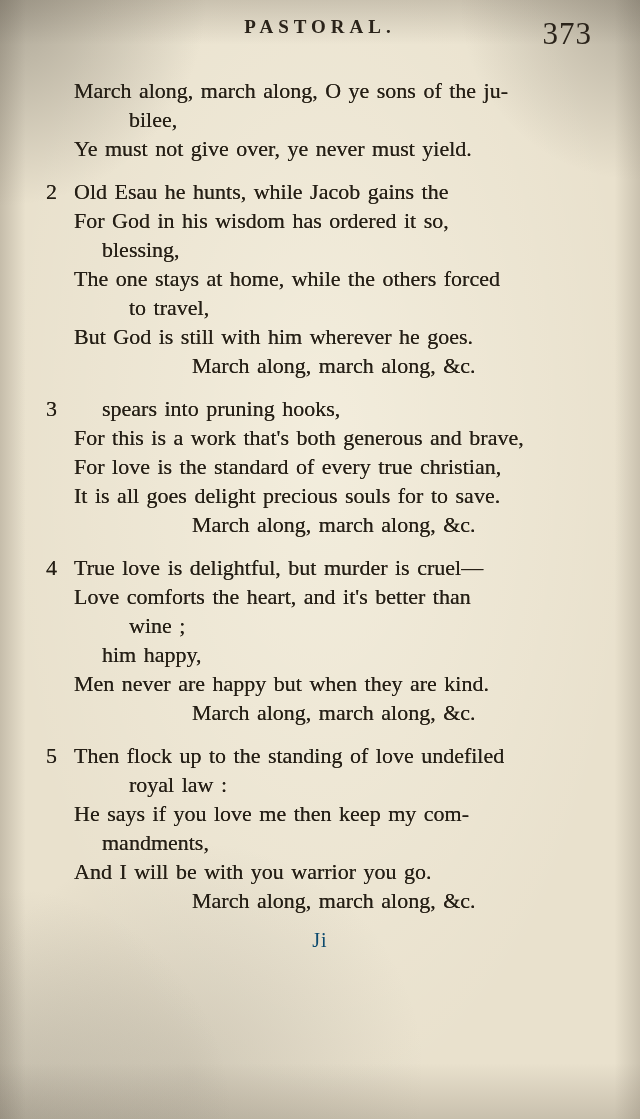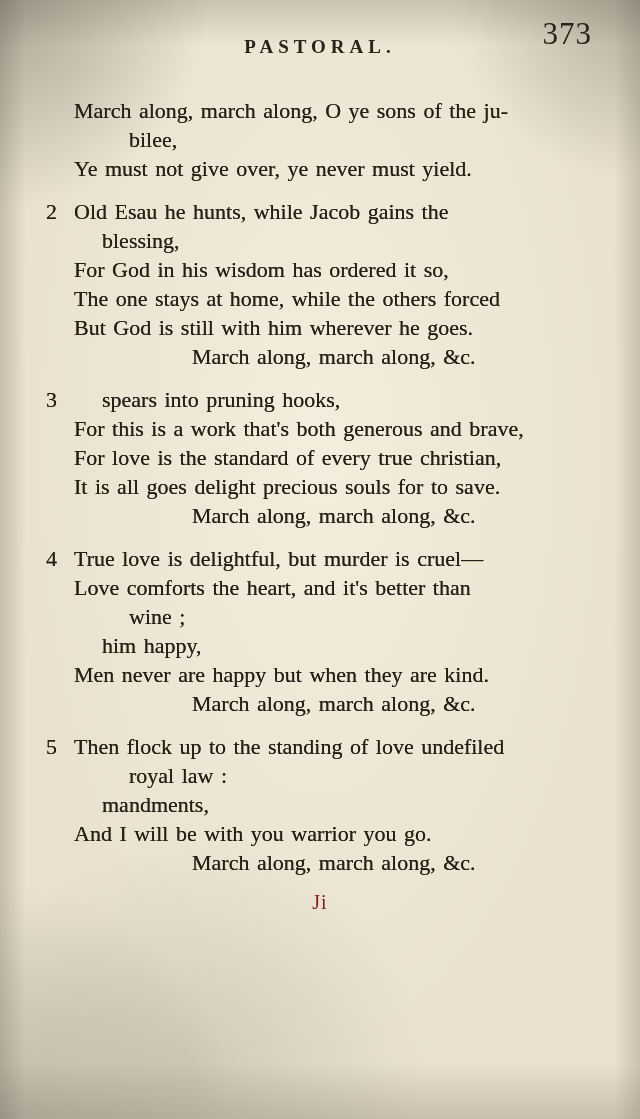--- a/index.html
+++ b/index.html
@@ -23,21 +23,21 @@
       #e9e1cd;
   }
   .page {
     position: relative;
     width: 100%;
     height: 100%;
     box-sizing: border-box;
   }
   .header {
     position: relative;
-    padding-top: 36px;
+    padding-top: 16px;
     height: 44px;
   }
   .running-title {
     display: block;
     text-align: center;
     font-size: 19px;
     font-weight: bold;
     letter-spacing: 5px;
     color: #2a231a;
   }
@@ -73,43 +73,44 @@
     position: absolute;
     left: -28px;
     top: 0;
   }
   .footer {
     margin-top: 6px;
     text-align: center;
     font-size: 20px;
     font-weight: 500;
     letter-spacing: 1px;
-    color: #7f1d1d;
+    color: #0c4a6e;
   }
 </style>
 </head>
 <body>
 
 <div class="page">
   <div class="header">
     <span class="running-title">PASTORAL.</span>
     <span class="page-number">373</span>
   </div>
 
   <div class="verses">
       <div class="verse">
         <div class="line first"><span>March along, march along, O ye sons of the ju-</span></div>
         <div class="line cont2"><span>bilee,</span></div>
         <div class="line first"><span>Ye must not give over, ye never must yield.</span></div>
       </div>
       <div class="verse">
         <div class="line first"><span class="verse-num">2</span><span>Old Esau he hunts, while Jacob gains the</span></div>
+        <div class="line first"><span>For God in his wisdom has ordered it so,</span></div>
         <div class="line cont1"><span>blessing,</span></div>
-        <div class="line first"><span>For God in his wisdom has ordered it so,</span></div>
         <div class="line first"><span>The one stays at home, while the others forced</span></div>
+        <div class="line cont2"><span>to travel,</span></div>
         <div class="line first"><span>But God is still with him wherever he goes.</span></div>
         <div class="line refrain"><span>March along, march along, &amp;c.</span></div>
       </div>
       <div class="verse">
         <div class="line first"><span class="verse-num">3</span></div>
         <div class="line cont1"><span>spears into pruning hooks,</span></div>
         <div class="line first"><span>For this is a work that's both generous and brave,</span></div>
         <div class="line first"><span>For love is the standard of every true christian,</span></div>
         <div class="line first"><span>It is all goes delight precious souls for to save.</span></div>
         <div class="line refrain"><span>March along, march along, &amp;c.</span></div>
@@ -118,20 +119,21 @@
         <div class="line first"><span class="verse-num">4</span><span>True love is delightful, but murder is cruel—</span></div>
         <div class="line first"><span>Love comforts the heart, and it's better than</span></div>
         <div class="line cont2"><span>wine ;</span></div>
         <div class="line cont1"><span>him happy,</span></div>
         <div class="line first"><span>Men never are happy but when they are kind.</span></div>
         <div class="line refrain"><span>March along, march along, &amp;c.</span></div>
       </div>
       <div class="verse">
         <div class="line first"><span class="verse-num">5</span><span>Then flock up to the standing of love undefiled</span></div>
         <div class="line cont2"><span>royal law :</span></div>
+        <div class="line first"><span>He says if you love me then keep my com-</span></div>
         <div class="line cont1"><span>mandments,</span></div>
         <div class="line first"><span>And I will be with you warrior you go.</span></div>
         <div class="line refrain"><span>March along, march along, &amp;c.</span></div>
       </div>
     </div>
 
   <div class="footer">Ji</div>
 </div>
 
 </body></html>

